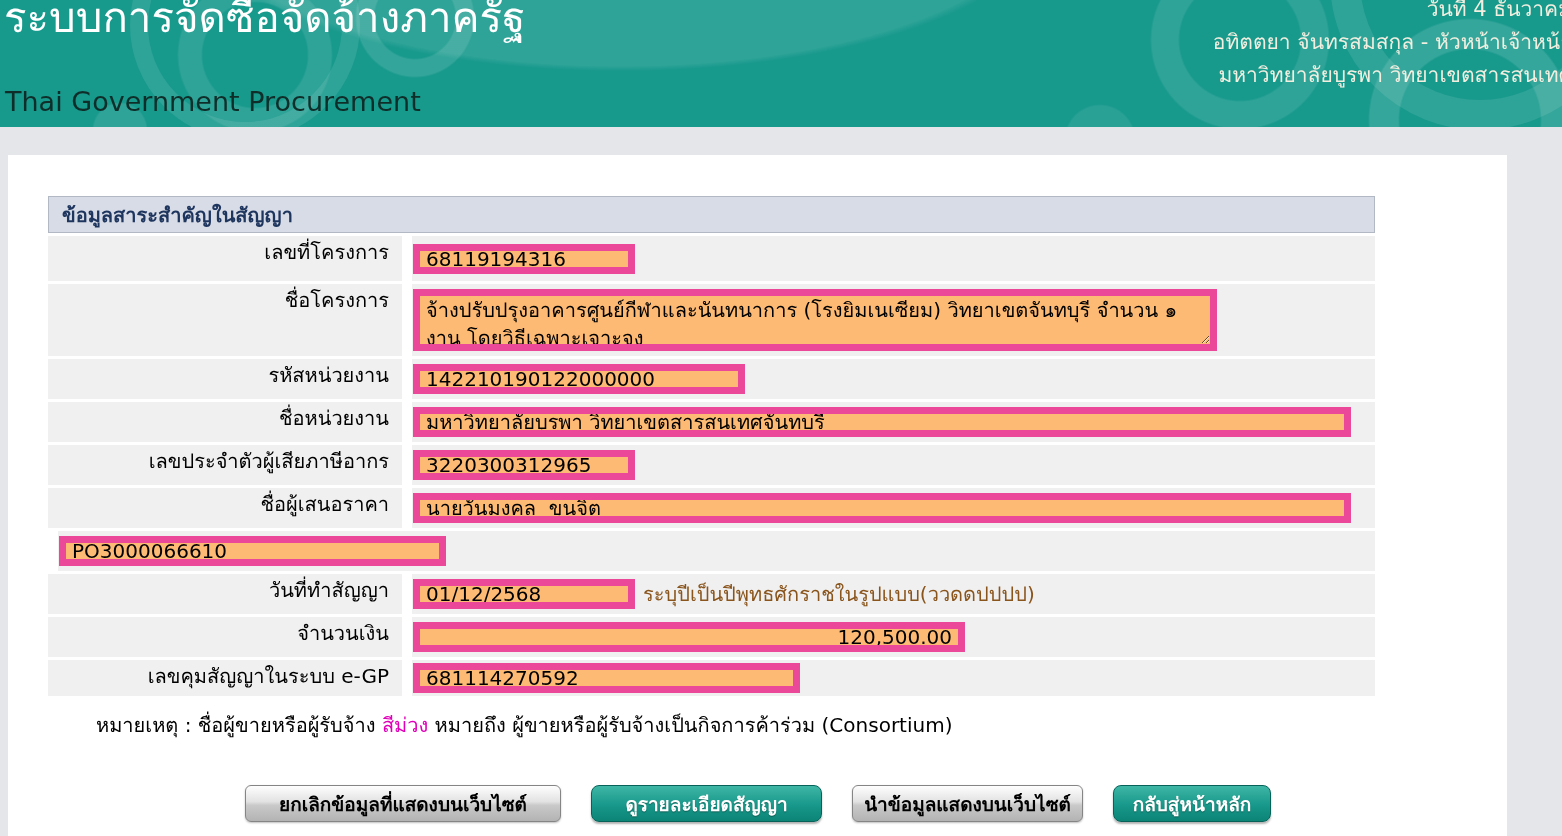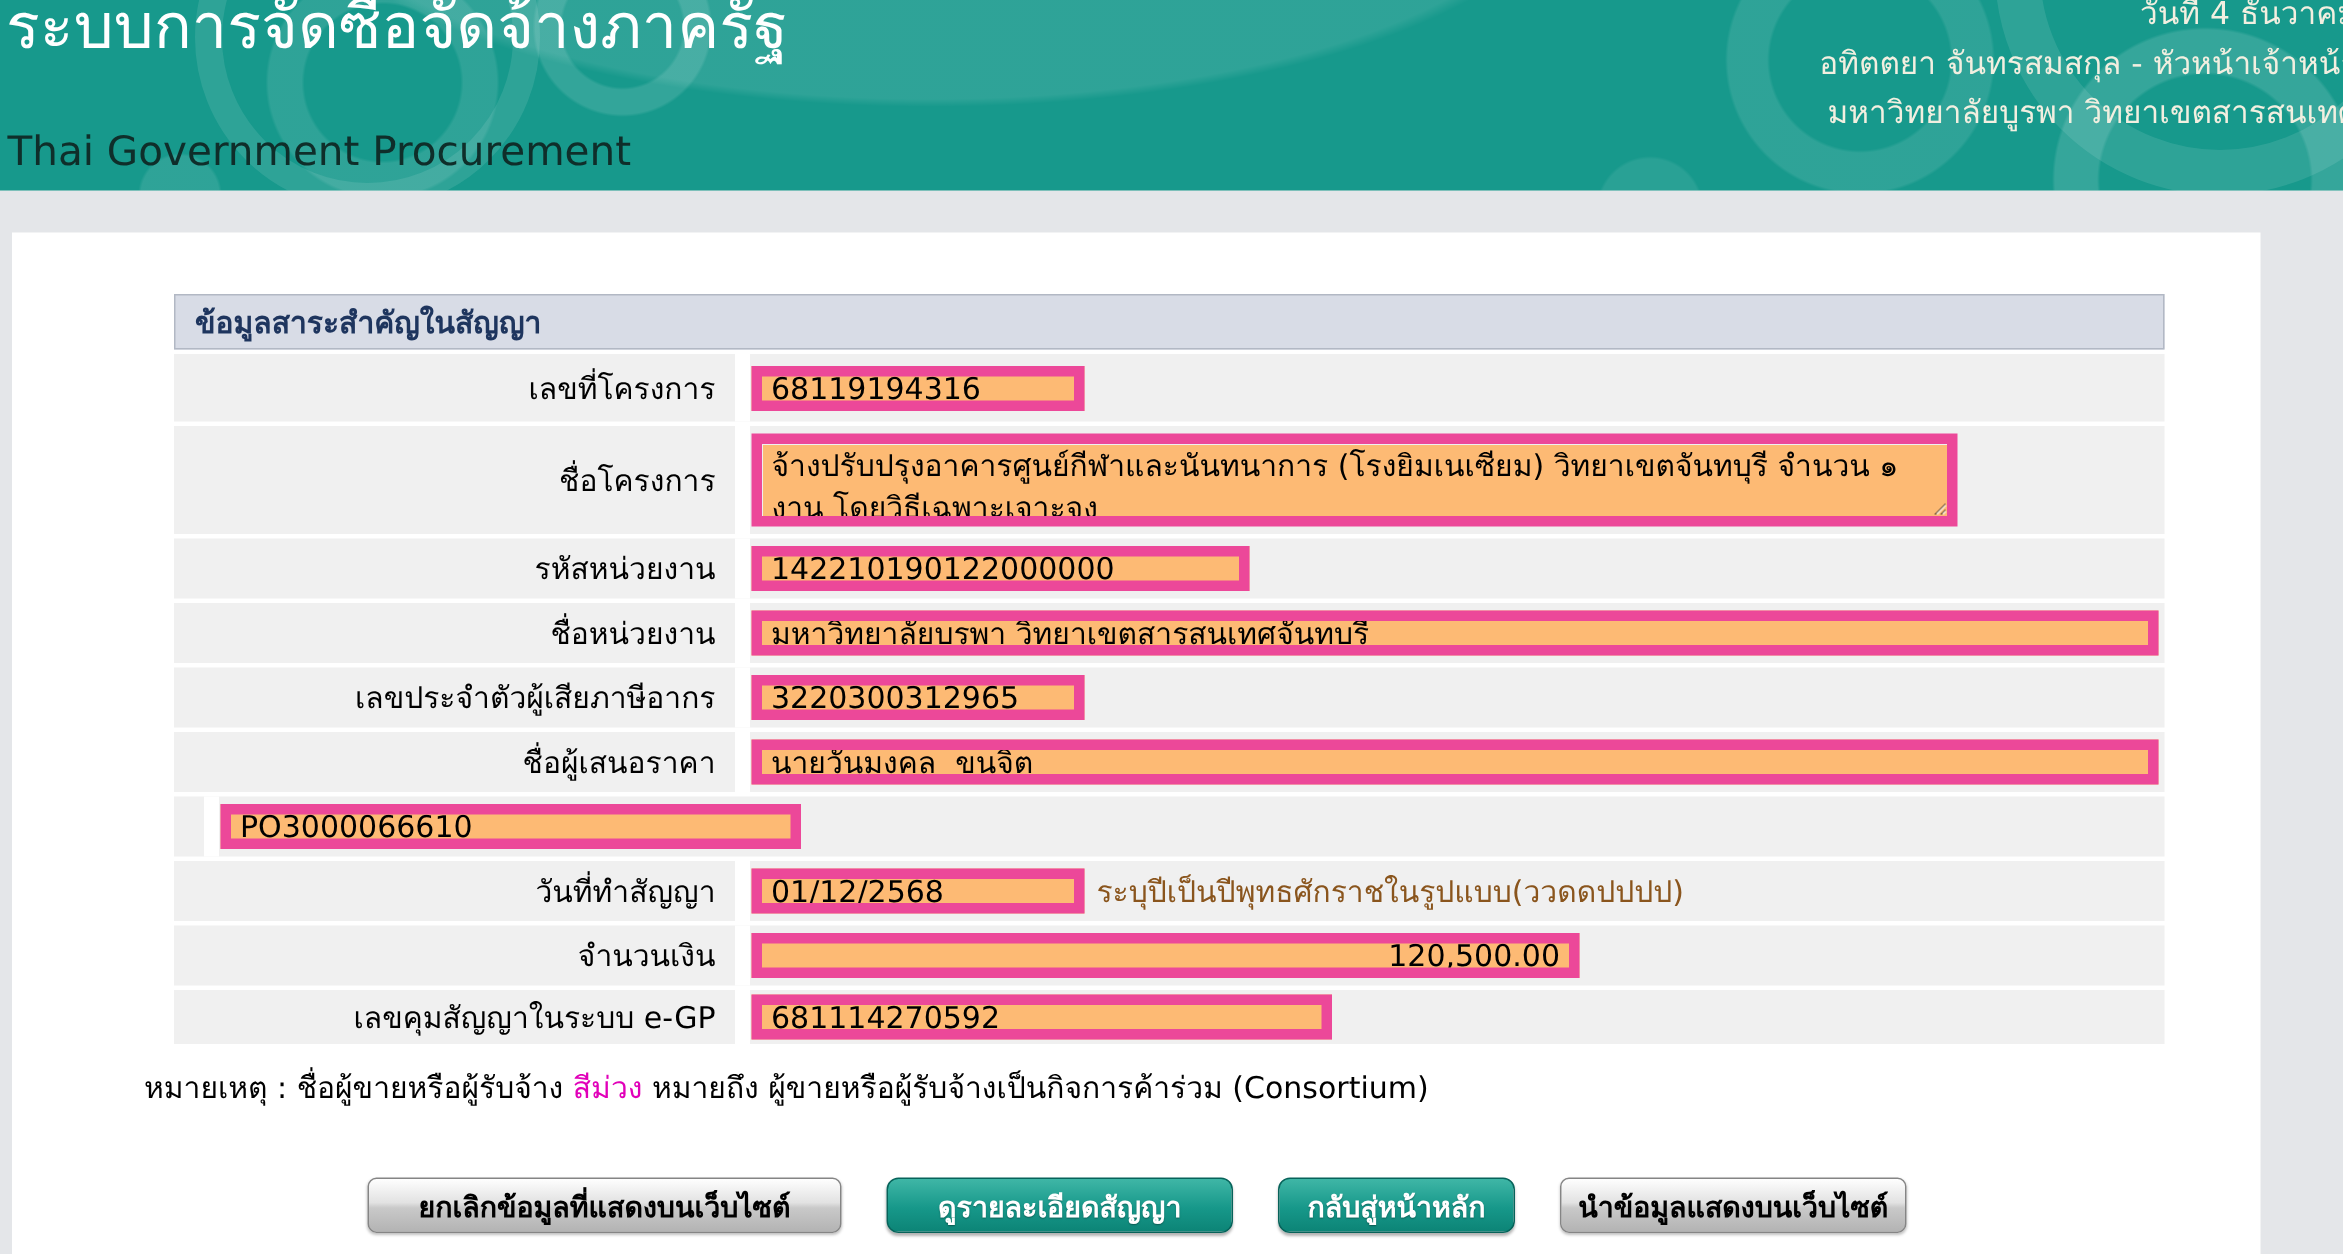--- a/index.html
+++ b/index.html
@@ -45,30 +45,28 @@
     white-space: nowrap;
   }
 
   
   .main-panel {
     position: absolute; left: 8px; top: 155px; width: 1499px; bottom: 0;
     background: #ffffff;
   }
 
   
-  .form-table { margin: 41px 0 0 108px; width: 1327px; }
+  .form-table { margin: 41px 0 0 40px; width: 1327px; }
   .section-header {
     height: 37px; background: #d8dce6; border: 1px solid #b2b8c4;
     display: flex; align-items: center; padding-left: 13px;
     color: #1e355e; font-size: 20px; font-weight: bold;
   }
   .form-row {
     display: flex; margin-top: 3px; background: #f0f0f0; min-height: 40px;
-    align-items: center;
-    padding-left: 20px;
   }
   .row-tall { min-height: 45px; }
   .row-textarea { min-height: 72px; }
   .row-last { min-height: 36px; }
   .lbl {
     width: 354px; flex: 0 0 354px; text-align: right; padding-right: 13px;
     font-size: 20px; color: #000;
   }
   .colgap { width: 10px; flex: 0 0 10px; align-self: stretch; background: #ffffff; }
   .val { flex: 1; display: flex; align-items: center; padding-left: 1px; }
@@ -215,17 +213,17 @@
     </div>
   </div>
 
   <div class="note-line">
     <span>หมายเหตุ : ชื่อผู้ขายหรือผู้รับจ้าง </span><span class="magenta">สีม่วง</span><span> หมายถึง ผู้ขายหรือผู้รับจ้างเป็นกิจการค้าร่วม (Consortium)</span>
   </div>
 
   <div class="button-row">
     <button class="btn btn-gray bw315">ยกเลิกข้อมูลที่แสดงบนเว็บไซต์</button>
     <button class="btn btn-teal bw230">ดูรายละเอียดสัญญา</button>
+    <button class="btn btn-gray bw230">นำข้อมูลแสดงบนเว็บไซต์</button>
     <button class="btn btn-teal bw158">กลับสู่หน้าหลัก</button>
-    <button class="btn btn-gray bw230">นำข้อมูลแสดงบนเว็บไซต์</button>
   </div>
 
 </div>
 
 </body></html>

